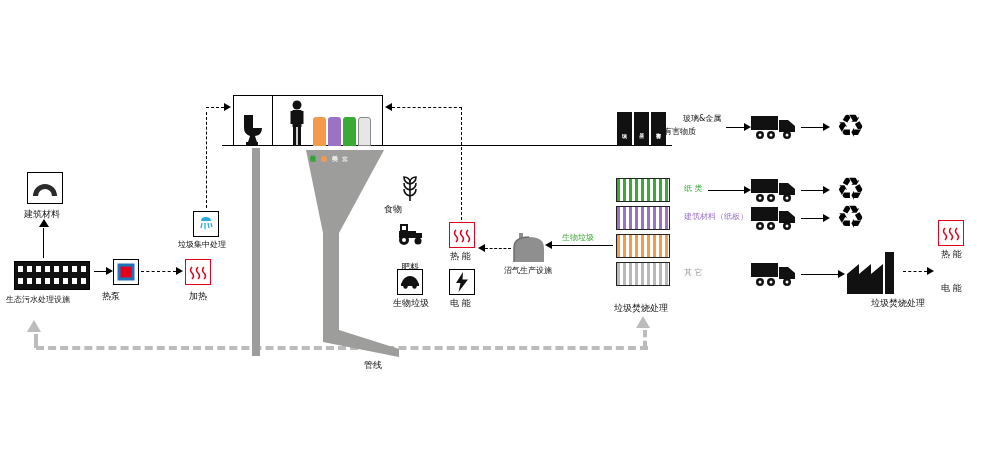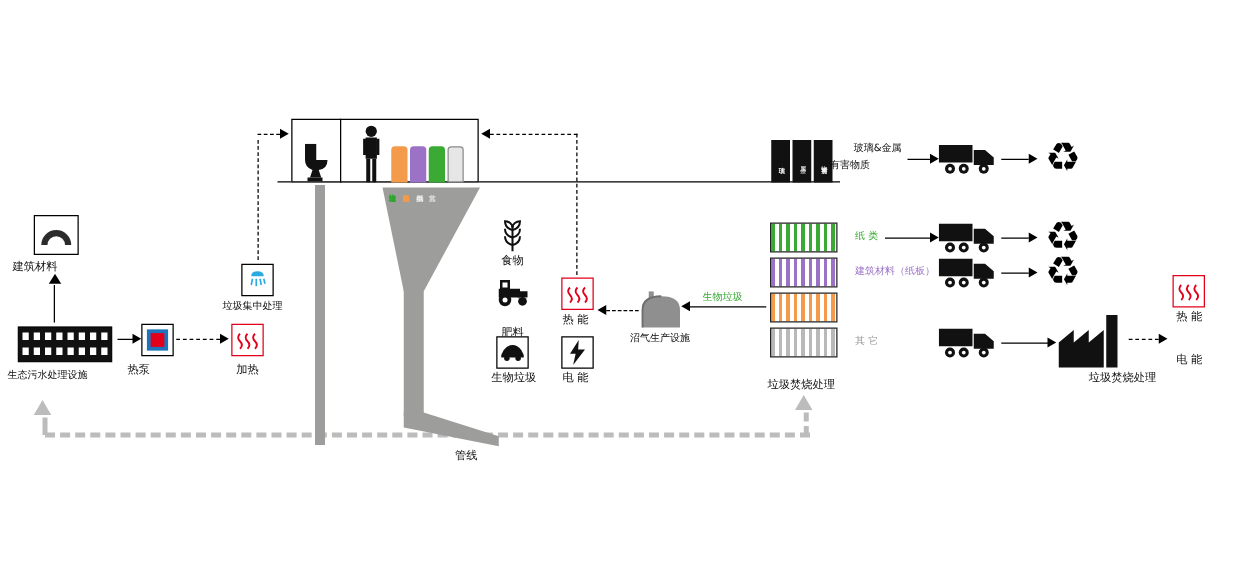--- a/index.html
+++ b/index.html
@@ -94,21 +94,21 @@
   <div class="hline dashed" style="left:392px;top:107px;width:70px"></div>
   <div class="ah l" style="left:385px;top:103px"></div>
   <div class="vline vdashed" style="left:461px;top:107px;height:113px"></div>
 
   <div class="icon-box" style="left:27px;top:172px;width:36px;height:32px">
     <svg width="28" height="18" viewBox="0 0 28 18">
       <path d="M2 17 A12 12 0 0 1 26 17 Z" fill="#2b2b2b"></path>
       <path d="M7 17 A7 7 0 0 1 21 17 Z" fill="#fff"></path>
     </svg>
   </div>
-  <div class="lbl" style="left:10px;top:209px">建筑材料</div>
+  <div class="lbl" style="left:24px;top:209px">建筑材料</div>
   <div class="vline" style="left:43px;top:228px;height:30px"></div>
   <div class="ah u" style="left:39px;top:219px"></div>
 
   <svg class="abs" style="left:14px;top:261px" width="76" height="29" viewBox="0 0 76 29">
     <rect x="0.5" y="0.5" width="75" height="28" fill="#111" stroke="#000"></rect>
     <g fill="#fff">
       <rect x="4" y="5" width="5" height="6"></rect>
         <rect x="13" y="5" width="5" height="6"></rect>
         <rect x="22" y="5" width="5" height="6"></rect>
         <rect x="31" y="5" width="5" height="6"></rect>
@@ -169,21 +169,21 @@
     <g stroke="#111" stroke-width="1.6" fill="none">
       <path d="M12 27 V6"></path>
       <path d="M12 10 C8 9 6 6 6 3 C9 3 12 5 12 8"></path>
         <path d="M12 10 C16 9 18 6 18 3 C15 3 12 5 12 8"></path>
       <path d="M12 16 C8 15 6 12 6 9"></path>
         <path d="M12 16 C16 15 18 12 18 9"></path>
       <path d="M12 22 C8 21 6 18 6 15"></path>
         <path d="M12 22 C16 21 18 18 18 15"></path>
     </g>
   </svg>
-  <div class="lbl" style="left:401px;top:204px">食物</div>
+  <div class="lbl" style="left:384px;top:204px">食物</div>
 
   <svg class="abs" style="left:396px;top:222px" width="28" height="24" viewBox="0 0 28 24">
     <g fill="#111">
       <rect x="3" y="9" width="17" height="7"></rect>
         <rect x="4" y="2" width="8" height="8"></rect>
         <rect x="18" y="11" width="8" height="5"></rect>
       <circle cx="8" cy="18" r="5"></circle>
         <circle cx="22" cy="19" r="3.5"></circle>
     </g>
     <circle cx="8" cy="18" r="2" fill="#fff"></circle>

